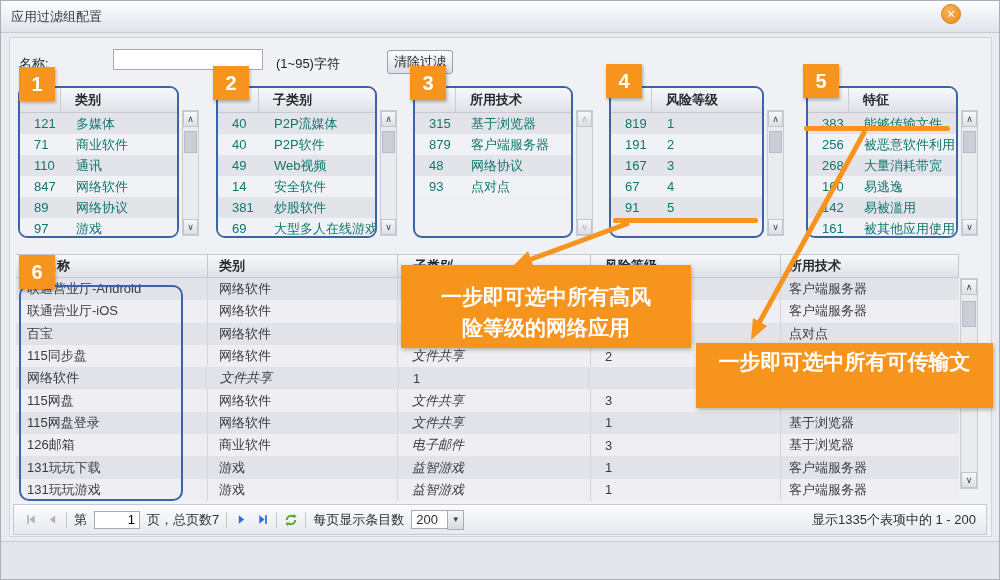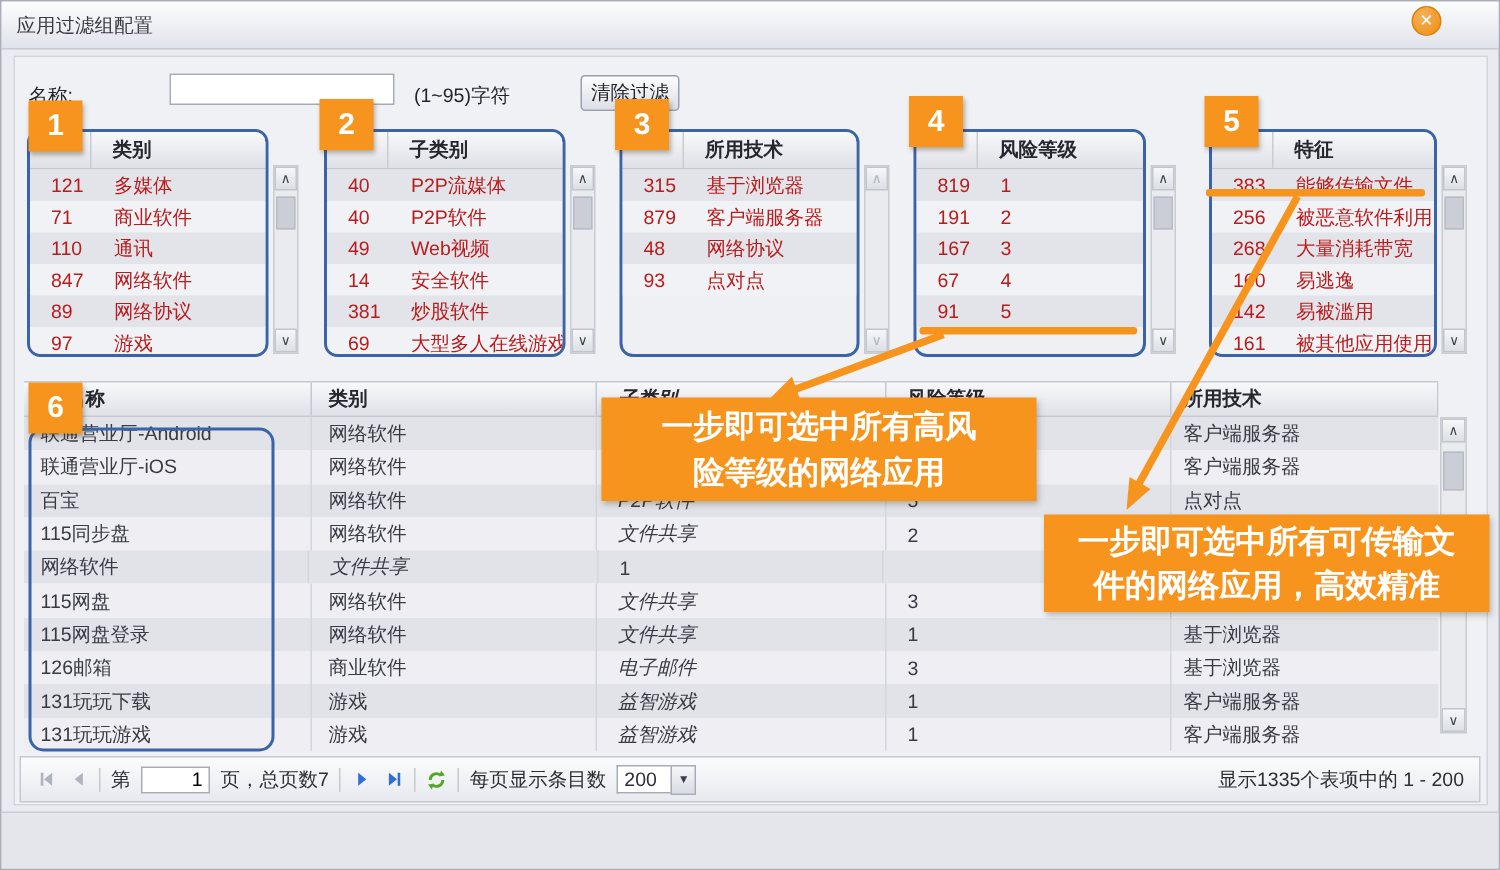--- a/index.html
+++ b/index.html
@@ -14,21 +14,21 @@
   .name-input{position:absolute;left:112px;top:48px;width:150px;height:21px;border:1px solid #A6ABB6;background:#fff;font-size:13px;padding:0 4px;box-sizing:border-box;}
   .form-hint{position:absolute;left:275px;top:54px;font-size:13px;color:#23232B;}
   .btn{background:linear-gradient(#FCFDFE,#DCDFE6);border:1px solid #98A0AE;border-radius:3px;font-size:13px;color:#25252D;text-align:center;cursor:pointer;box-sizing:border-box;}
   .clear-btn{position:absolute;left:386px;top:49px;width:66px;height:24px;line-height:22px;}
   
   .fpanel{position:absolute;top:85px;height:153px;}
   .pbox{position:absolute;left:0;top:0;height:152px;border:2px solid #3A63A8;border-radius:9px;background:#EFF0F4;overflow:hidden;box-sizing:border-box;}
   .phead{height:24px;background:linear-gradient(#F7F8FA,#DFE1E8);border-bottom:1px solid #C6C9D1;display:flex;align-items:center;font-size:13px;font-weight:bold;color:#26262E;}
   .phead-count{width:40px;height:100%;border-right:1px solid #C9CCD4;flex:none;}
   .phead-label{padding-left:14px;}
-  .prow{height:21px;display:flex;align-items:center;font-size:13px;color:#b91c1c;}
+  .prow{height:21px;display:flex;align-items:center;font-size:13px;color:#0f766e;}
   .prow:nth-child(odd){background:#F1F2F5;}
   .prow:nth-child(even){background:#E2E4E9;}
   .pcount{width:44px;padding-left:14px;box-sizing:border-box;flex:none;}
   .plabel{padding-left:12px;white-space:nowrap;}
   .psb{position:absolute;top:24px;bottom:3px;width:17px;background:#E9EBEF;border:1px solid #C9CCD3;box-sizing:border-box;}
   .sb-up,.sb-down{position:absolute;left:0;right:0;height:16px;background:linear-gradient(#F6F7F9,#DCDFE5);border:1px solid #C2C5CC;box-sizing:border-box;text-align:center;font-size:9px;line-height:14px;color:#3A3F4A;cursor:pointer;}
   .sb-up{top:0;}
   .sb-down{bottom:0;}
   .sb-thumb{position:absolute;left:1px;right:1px;top:20px;height:22px;background:#CBCED6;border:1px solid #B8BCC5;box-sizing:border-box;cursor:pointer;}
   .psb.dim .sb-up,.psb.dim .sb-down{color:#AEB3BD;}
@@ -44,21 +44,21 @@
   .cell{box-sizing:border-box;height:100%;display:flex;align-items:center;border-right:1px solid #D3D6DC;padding-left:11px;overflow:hidden;white-space:nowrap;flex:none;}
   .cell.c4{border-right:none;padding-left:8px;}
   .thead .cell{border-right:1px solid #C4C7CF;}
   .thead .cell.c0{padding-left:28px;}
   .cell.c2{padding-left:14px;font-style:italic;}.cell.c3{padding-left:14px;}
   .col-highlight{position:absolute;left:18px;top:284px;width:160px;height:212px;border:2px solid #3A63A8;border-radius:10px;pointer-events:none;z-index:4;}
   .tsb{position:absolute;left:959px;top:277px;width:18px;height:211px;background:#E9EBEF;border:1px solid #C9CCD3;box-sizing:border-box;z-index:2;}
   .tsb .sb-thumb{top:22px;height:26px;}
   
   .callout{position:absolute;background:#F7941E;color:#fff;font-weight:bold;text-align:center;z-index:6;box-shadow:1px 2px 4px rgba(60,40,0,.3);box-sizing:border-box;}
-  .callout-1{left:400px;top:264px;width:290px;height:69px;font-size:21px;line-height:31px;padding-top:4px;}
+  .callout-1{left:400px;top:264px;width:290px;height:83px;font-size:21px;line-height:31px;padding-top:16px;}
   .callout-2{left:695px;top:342px;width:297px;height:65px;font-size:21px;line-height:29px;padding-top:4px;}
   .annot{position:absolute;left:0;top:0;width:1000px;height:580px;pointer-events:none;z-index:7;}
   
   .pager{position:absolute;left:12px;top:503px;width:974px;height:31px;background:linear-gradient(#FBFCFD,#E7E9EE);border:1px solid #C6C9D1;box-sizing:border-box;display:flex;align-items:center;padding:0 10px;gap:7px;font-size:13px;color:#2E2E36;z-index:1;}
   .pgsep{width:1px;height:16px;background:#C6C9D1;flex:none;}
   .pgbtn{width:14px;height:14px;flex:none;cursor:pointer;display:flex;align-items:center;justify-content:center;}
   .page-input{width:46px;height:18px;border:1px solid #A6ABB6;background:#fff;font-size:13px;text-align:right;padding:0 4px;box-sizing:border-box;}
   .pp-val{width:36px;height:19px;background:#fff;border:1px solid #A6ABB6;border-right:none;font-size:13px;display:flex;align-items:center;padding-left:4px;box-sizing:border-box;}
   .pp-arrow{width:17px;height:20px;background:linear-gradient(#F6F7F9,#D8DBE2);border:1px solid #A6ABB6;box-sizing:border-box;font-size:8px;color:#3A3F4A;text-align:center;line-height:18px;cursor:pointer;}
   .range-text{margin-left:auto;color:#2E2E36;}
@@ -354,21 +354,20 @@
   </div>
 
   <div class="col-highlight"></div>
 
   <div class="callout callout-1">
     <div>一步即可选中所有高风</div>
     <div>险等级的网络应用</div>
   </div>
   <div class="callout callout-2">
     <div>一步即可选中所有可传输文</div>
-    <div>件的网络应用，高效精准</div>
   </div>
 
   <svg class="annot" viewBox="0 0 1000 580" xmlns="http://www.w3.org/2000/svg">
     <rect x="612" y="217" width="145" height="5" rx="2" fill="#F7941E"></rect>
     <rect x="803" y="125" width="146" height="5" rx="2" fill="#F7941E"></rect>
     <line x1="628" y1="222" x2="528" y2="259" stroke="#F7941E" stroke-width="5"></line>
     <polygon points="511,266 527,250 533,267" fill="#F7941E"></polygon>
     <line x1="864" y1="130" x2="758" y2="322" stroke="#F7941E" stroke-width="5"></line>
     <polygon points="750,339 752,317 766,325" fill="#F7941E"></polygon>
   </svg>

